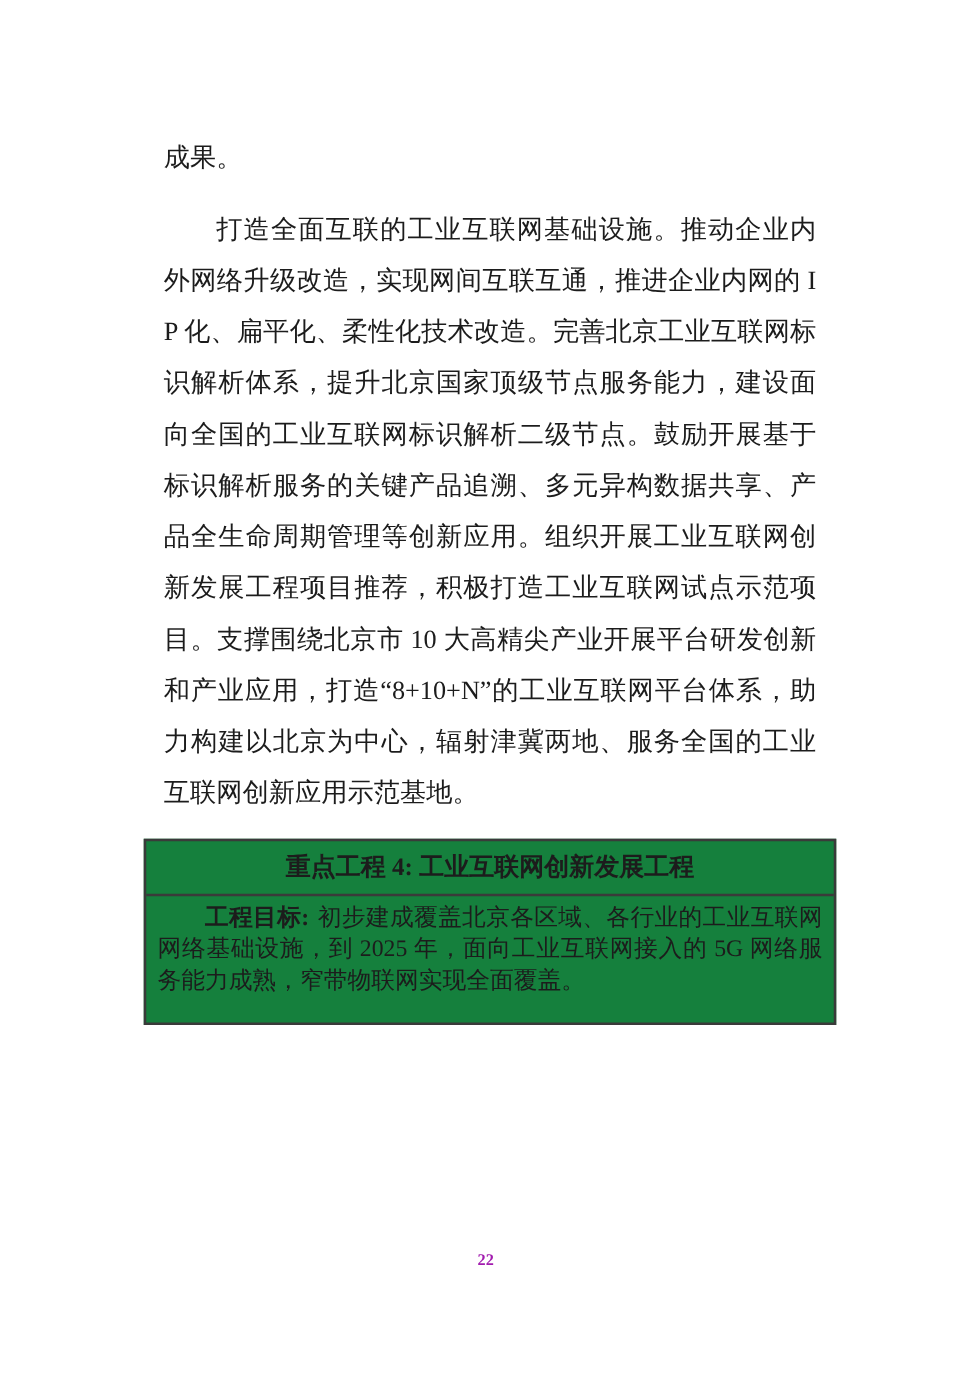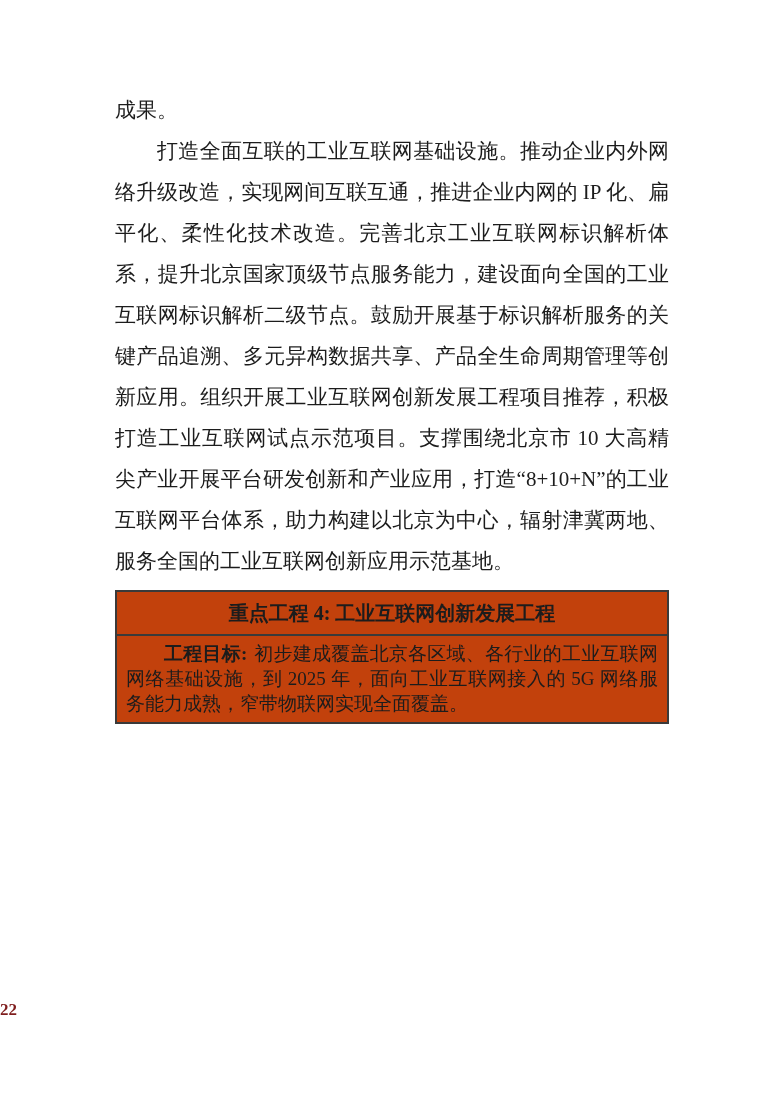--- a/index.html
+++ b/index.html
@@ -16,72 +16,73 @@
     color: #1c1c1c;
     overflow: hidden;
   }
   .content {
     position: absolute;
     left: 115px;
     top: 90px;
     width: 554px;
   }
   .para {
-    margin: 0;
+    margin: 16px;
     font-size: 21px;
     line-height: 41px;
     text-align: justify;
     text-indent: 2em;
     word-break: break-all;
   }
   .no-indent {
     text-indent: 0;
   }
   .heading {
     margin: 0;
     font-size: 21px;
     line-height: 41px;
     font-weight: bold;
     text-indent: 2em;
   }
   .project-box {
     margin-top: 8px;
     border: 2px solid #3a3a3a;
-    background: #c2410c;
+    background: #15803d;
   }
   .box-title {
     text-align: center;
     font-weight: bold;
     font-size: 20px;
     line-height: 42px;
     border-bottom: 2px solid #3a3a3a;
   }
   .box-body {
-    padding: 5px 9px 6px 9px;
+    padding: 5px 9px 21px 9px;
   }
   .box-para {
     margin: 0;
     font-size: 19px;
     line-height: 25px;
     text-align: justify;
     text-indent: 2em;
     word-break: break-all;
   }
   .bold-label {
     font-weight: bold;
     margin-right: 0.35em;
   }
   .page-number {
     position: absolute;
     left: 0;
     right: 0;
     top: 1000px;
-    font-size: 17px;
+    text-align: center;
+    font-size: 13px;
     font-weight: bold;
-    color: #7f1d1d;
+    color: #a21caf;
   }
 </style>
 </head>
 <body>
 
 <div class="page">
   <div class="content">
 
     <p class="para no-indent">成果。</p>
 

